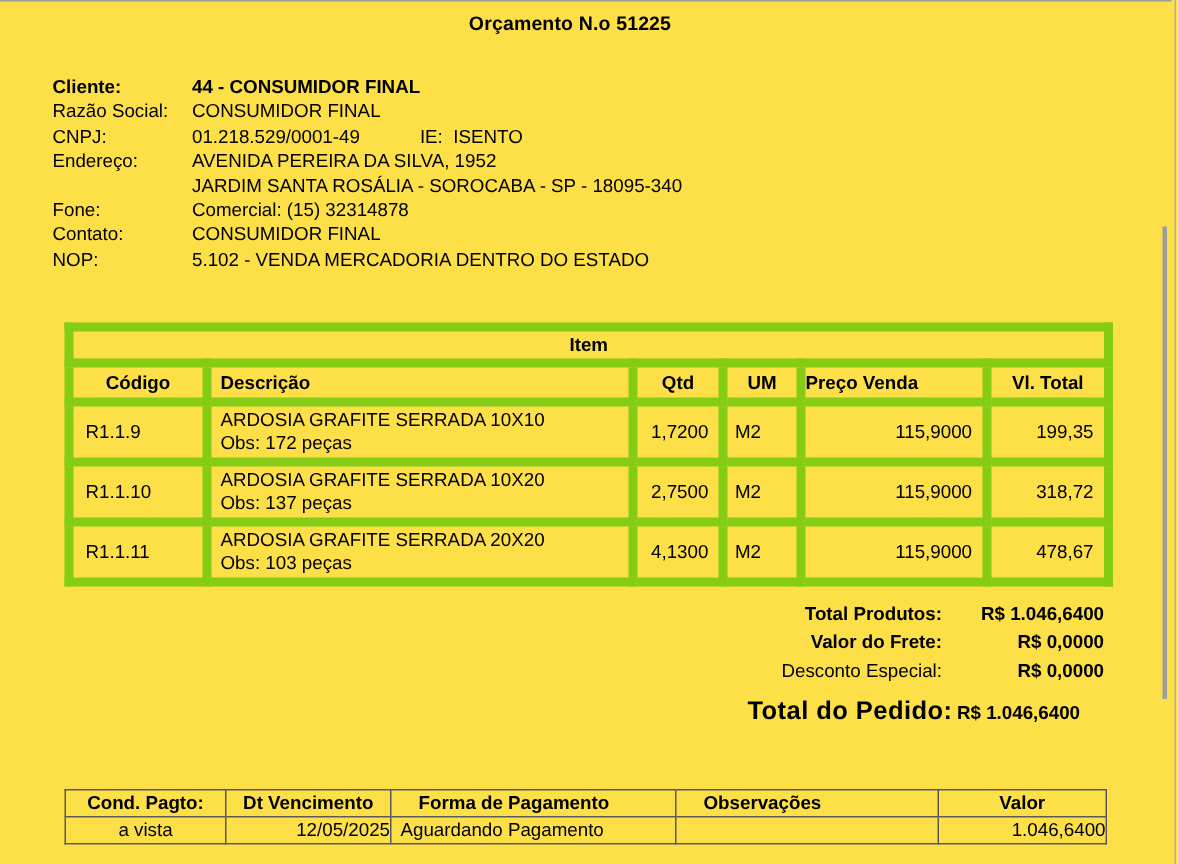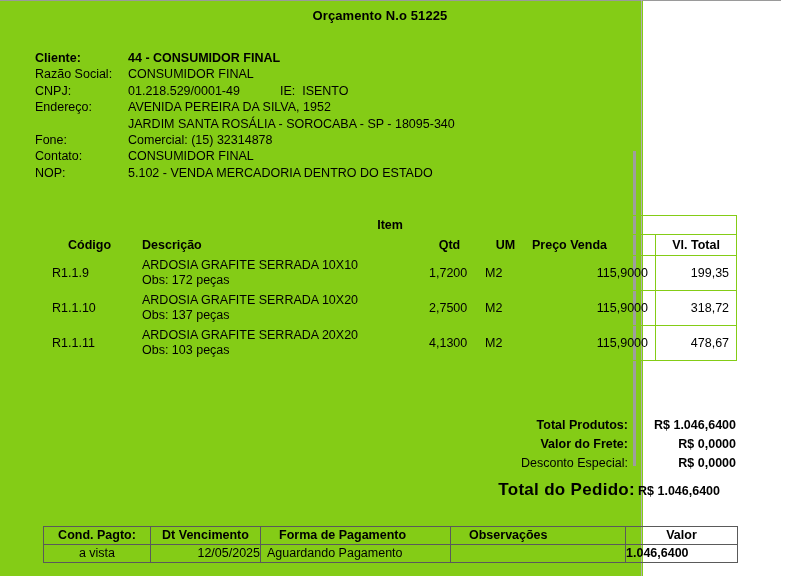--- a/index.html
+++ b/index.html
@@ -14,23 +14,23 @@
     font-family: "Liberation Sans", sans-serif;
     color: #000000;
     overflow: hidden;
   }
 
   
   #page {
     position: absolute;
     left: 0;
     top: 0;
-    width: 643px;
+    width: 785px;
     height: 576px;
-    background: #84cc16;
+    background: #fde047;
     box-sizing: border-box;
   }
   .top-rule {
     position: absolute;
     left: 0;
     top: 0;
     width: 781px;
     height: 1px;
     background: #9a9a9a;
   }
@@ -102,21 +102,21 @@
   .items-table {
     position: absolute;
     left: 43px;
     top: 215px;
     width: 693px;
     border-collapse: collapse;
     font-size: 12.5px;
     table-layout: fixed;
   }
   .items-table td, .items-table th {
-    border: 1px solid #84cc16;
+    border: 6px solid #84cc16;
     padding: 0;
     vertical-align: middle;
   }
   .items-table .band {
     text-align: center;
     font-weight: bold;
     height: 18px;
     line-height: 18px;
   }
   .items-table thead th {
@@ -177,21 +177,20 @@
     display: flex;
     align-items: baseline;
     justify-content: flex-end;
     height: 19px;
   }
   .tot-label {
     text-align: center;
     font-weight: bold;
     padding-right: 10px;
     white-space: nowrap;
-    margin-top: 16px;
   }
   .tot-label.normal { font-weight: normal; }
   .tot-value {
     width: 98px;
     flex: 0 0 98px;
     text-align: right;
     font-weight: bold;
     white-space: nowrap;
   }
   .tot-row.grand {
@@ -231,21 +230,21 @@
   .pay-table th.p-cond,
   .pay-table th.p-venc { text-align: center; }
   .pay-table th.p-forma,
   .pay-table th.p-obs { text-align: left; padding-left: 18px; }
   .pay-table th.p-valor { text-align: center; }
 
   .pay-table td.p-cond { text-align: center; }
   .pay-table td.p-venc { text-align: right; padding-left: 6px; }
   .pay-table td.p-forma { text-align: left; padding-left: 6px; }
   .pay-table td.p-obs { text-align: left; padding-left: 6px; }
-  .pay-table td.p-valor { text-align: left; font-weight: bold; }
+  .pay-table td.p-valor { text-align: right; }
 </style>
 </head>
 <body>
 
 <div id="page">
 
   <div class="top-rule"></div>
   <div class="right-rule"></div>
 
   <div class="scroll-track">

